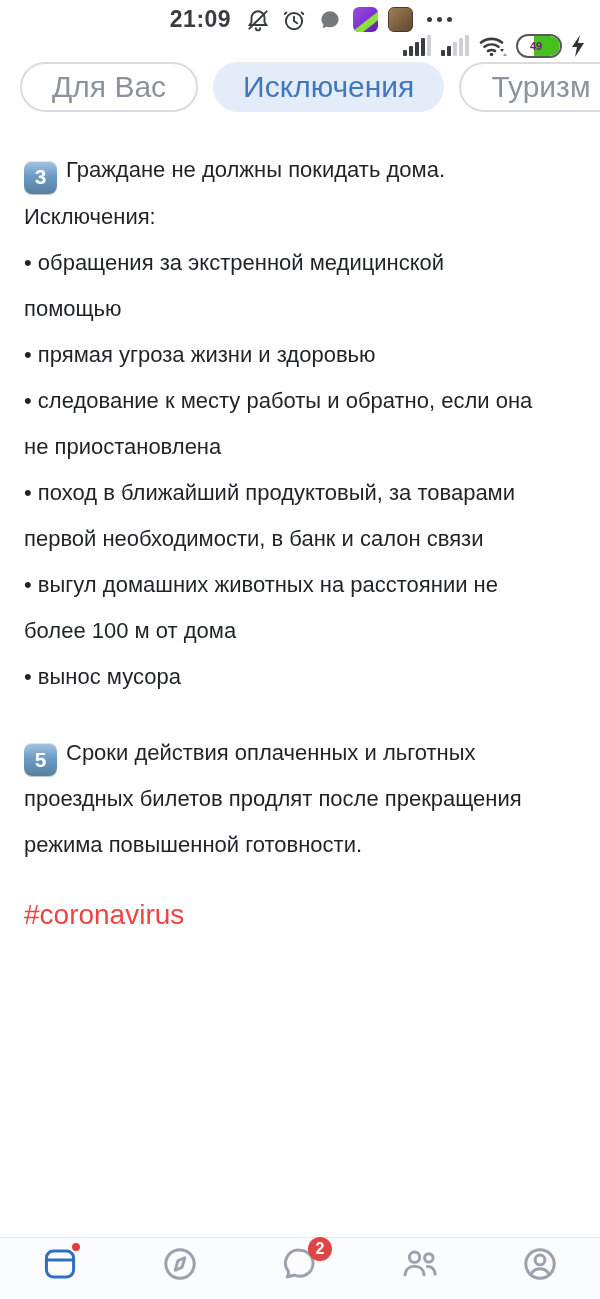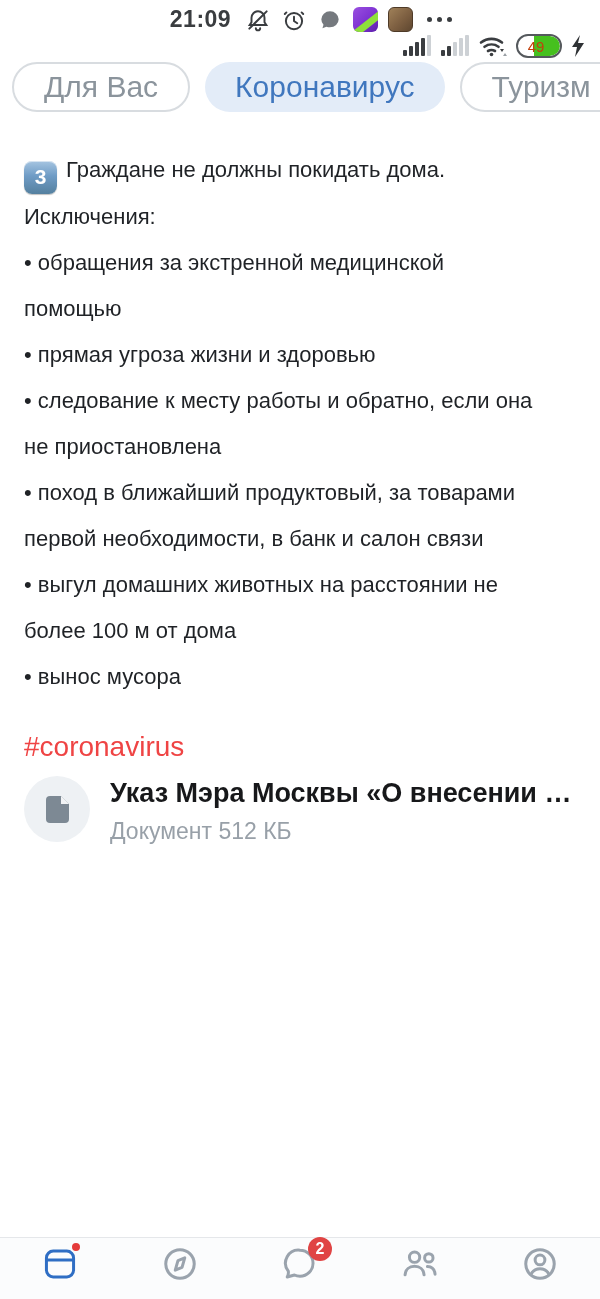--- a/index.html
+++ b/index.html
@@ -25,24 +25,24 @@
   .app-chip.purple:after{ content:""; position:absolute; left:-4px; top:14px; width:36px; height:7px;
     background:#8ee03a; transform:rotate(-38deg); }
   .app-chip.brown{ background:linear-gradient(135deg,#a08159 0%,#7d5f41 55%,#5e4730 100%);
     border:1px solid #4e3a27; }
   .dots3{ display:inline-flex; gap:5px; margin-left:4px; }
   .dots3 i{ width:5px; height:5px; border-radius:50%; background:#3a3d40; }
   .sb-right{ margin-left:auto; display:flex; align-items:center; gap:8px; }
   .battery{ position:relative; width:46px; height:24px; border:2px solid #55595d; border-radius:12px;
     display:flex; align-items:center; justify-content:center; overflow:hidden; background:#fff; }
   .battery .fill{ position:absolute; right:0; top:0; bottom:0; width:62%; background:#46c01e; border-radius:0 10px 10px 0; }
-  .battery .num{ position:relative; font-size:15px; font-weight:400; color:#c2410c; z-index:1; margin-right:6px;}
-
-  
-  .tabs{ height:64px; display:flex; align-items:center; gap:15px; padding:0 0 0 12px;
+  .battery .num{ position:relative; font-size:11px; font-weight:700; color:#701a75; z-index:1; margin-right:6px;}
+
+  
+  .tabs{ height:64px; display:flex; align-items:center; gap:15px; padding:0 0 0 20px;
     overflow:hidden; white-space:nowrap; }
   .chip{ flex:0 0 auto; height:50px; border-radius:25px; display:flex; align-items:center;
     padding:0 30px; font-size:30px; font-weight:500; color:#8b949c;
     border:2px solid #d8dce0; background:#fff; }
   .chip.active{ border:none; background:#e3ecf8; color:#4077be; }
 
   
   .post{ padding:28px 24px 0 24px; }
   .section{ font-size:22px; line-height:46px; color:#1f2226; }
   .section + .section{ margin-top:30px; }
@@ -156,21 +156,21 @@
       </svg>
     </span>
   </div>
 </div>
 
 <div class="tabs">
   <div class="chip">
     <span>Для Вас</span>
   </div>
   <div class="chip active">
-    <span>Коронавирус</span>
+    <span>Исключения</span>
   </div>
   <div class="chip">
     <span>Туризм</span>
   </div>
 
 </div>
 
 <div class="post">
 
   <div class="section">
@@ -182,36 +182,29 @@
 • следование к месту работы и обратно, если она
 не приостановлена
 • поход в ближайший продуктовый, за товарами
 первой необходимости, в банк и салон связи
 • выгул домашних животных на расстоянии не
 более 100 м от дома
 • вынос мусора</span>
   </div>
 
 
+  <div class="section">
+    <span class="keycap">5</span><span class="sec-text">Сроки действия оплаченных и льготных
+проездных билетов продлят после прекращения
+режима повышенной готовности.</span>
+  </div>
 
 
   <div class="hashtag">#coronavirus</div>
 
-  <div class="attachment">
-    <div class="att-circle">
-      <svg width="32" height="32" viewBox="0 0 32 32">
-        <path d="M9 3h11l8 8v15a4 4 0 0 1-4 4H9a4 4 0 0 1-4-4V7a4 4 0 0 1 4-4z" fill="#7d8994"></path>
-        <path d="M20 3l8 8h-8z" fill="#ffffff" opacity="0.9"></path>
-      </svg>
-    </div>
-    <div class="att-body">
-      <div class="att-title">Указ Мэра Москвы «О внесении …</div>
-      <div class="att-meta">Документ 512 КБ</div>
-    </div>
-  </div>
 </div>
 
 <div class="bottom-nav">
 
   <div class="nav-item">
     <svg width="38" height="38" viewBox="0 0 28 28" fill="none" stroke="#2f6ec4" stroke-width="2.2" stroke-linecap="round">
       <rect x="4" y="4.5" width="20" height="19" rx="5"></rect>
       <line x1="4.5" y1="11" x2="23.5" y2="11"></line>
     </svg>
     <span class="nav-dot"></span>

